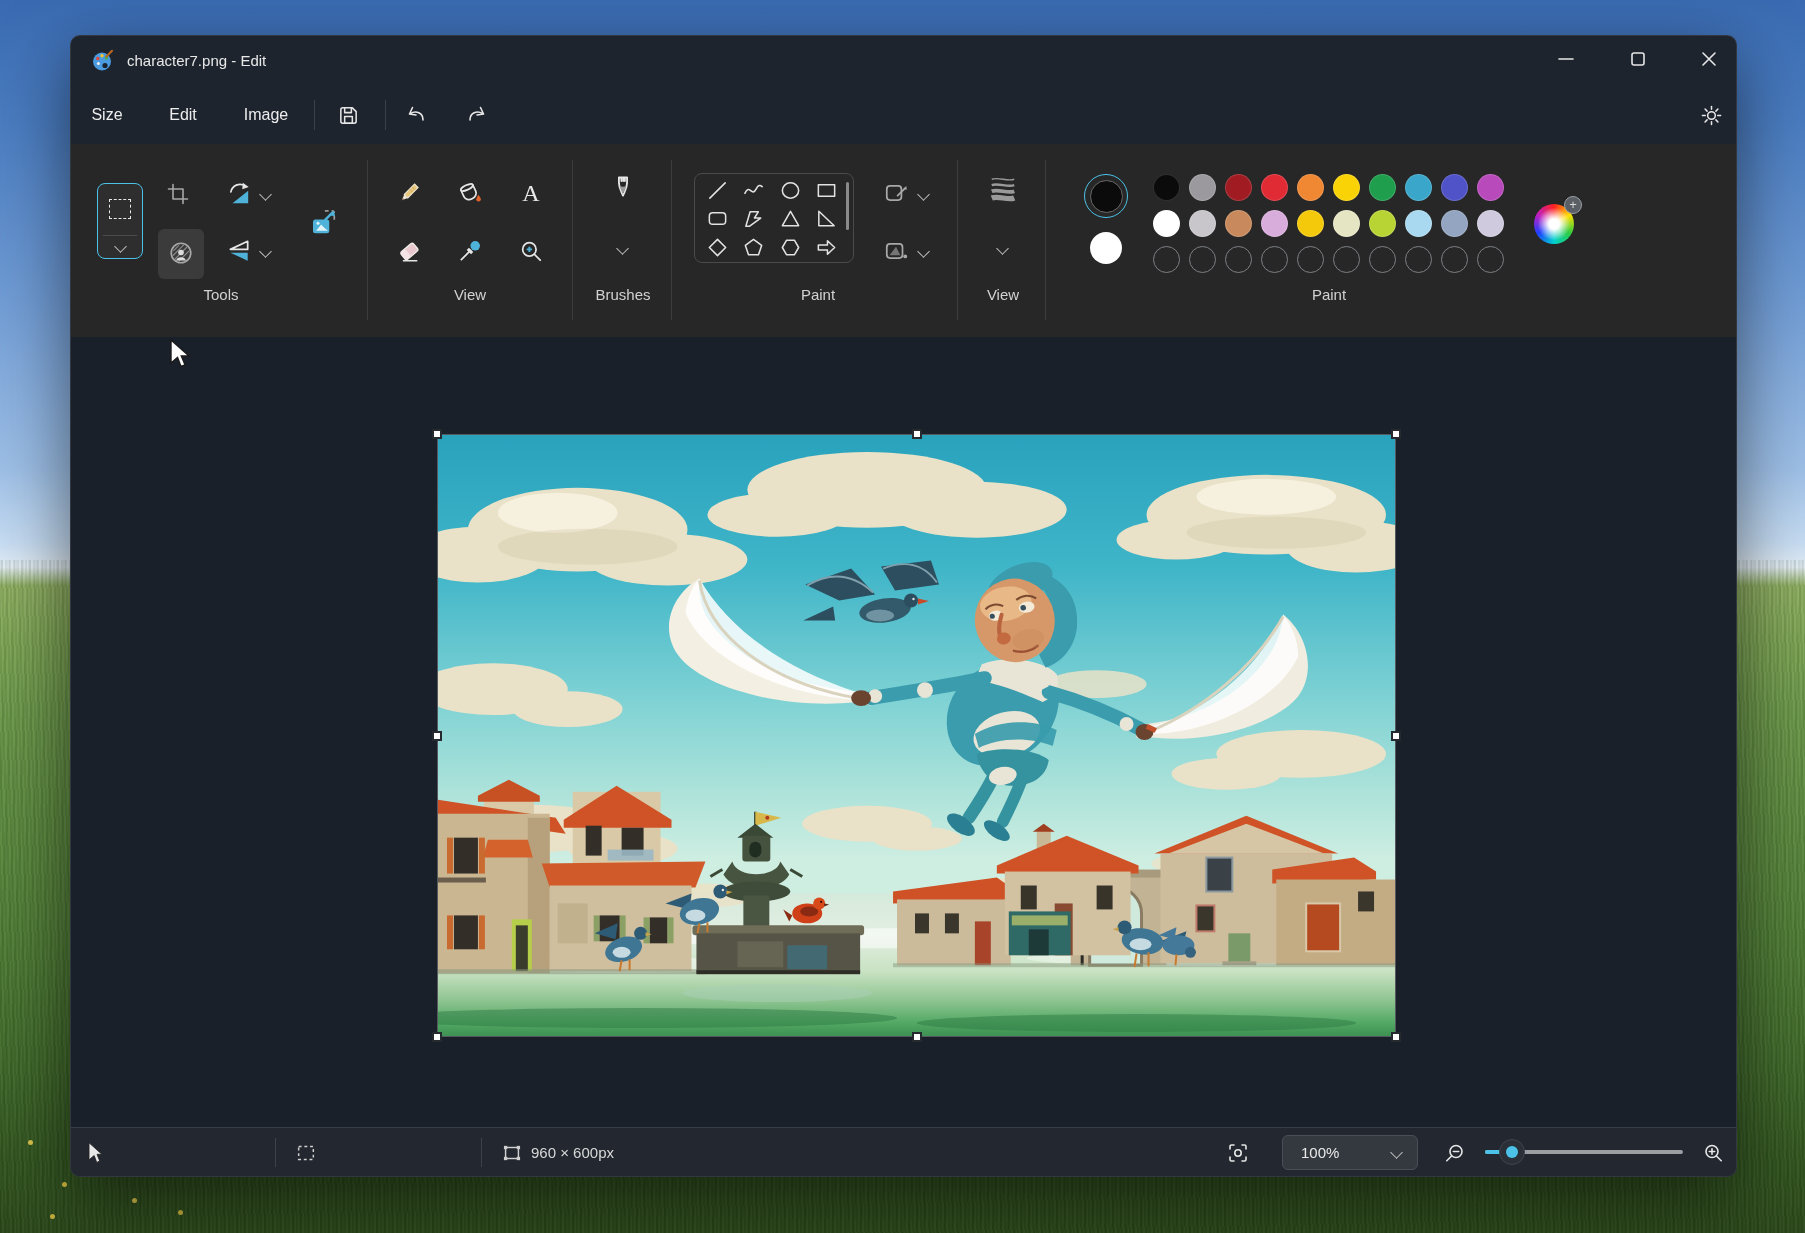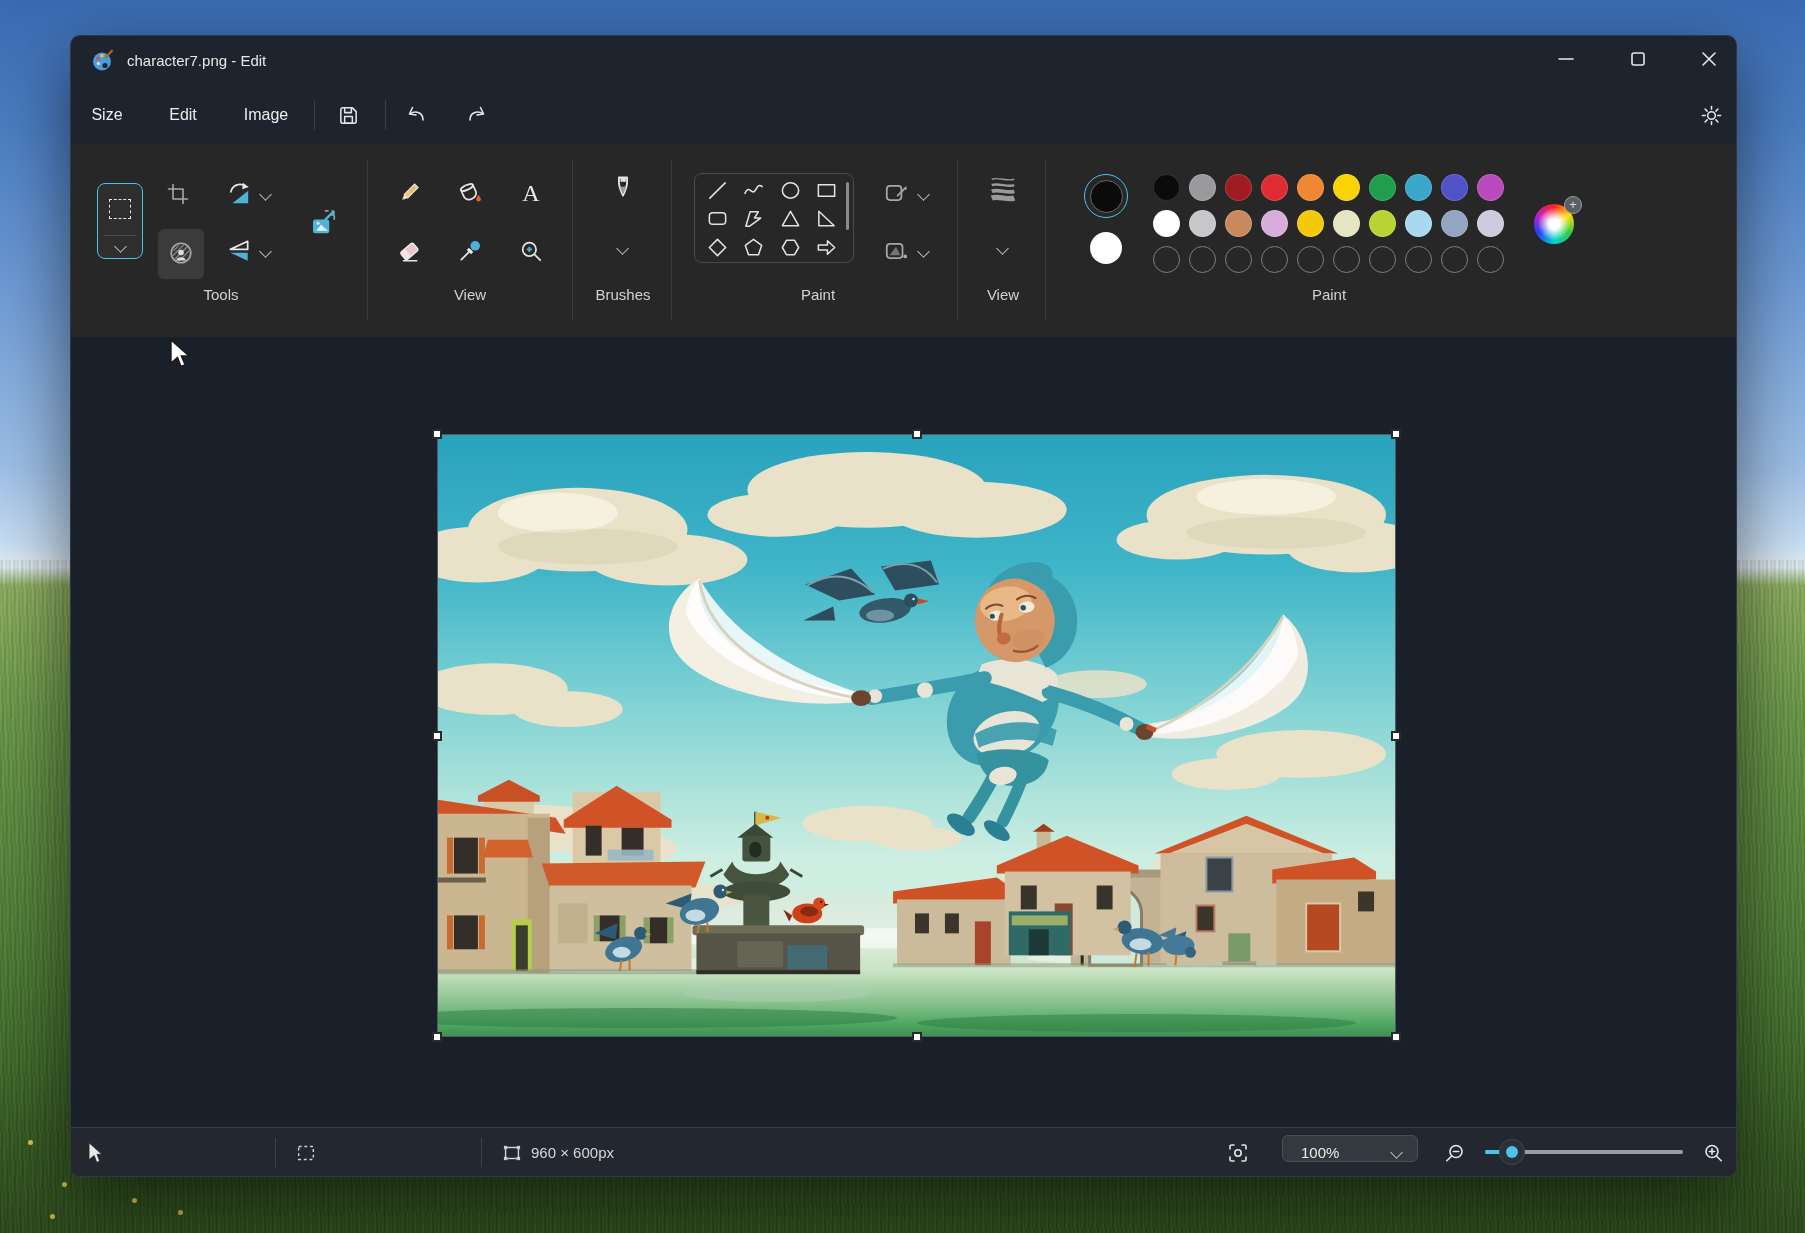--- a/index.html
+++ b/index.html
@@ -70,21 +70,21 @@
   .canvas-wrap svg.scene { position:absolute; inset:0; width:100%; height:100%; display:block; }
   .handle { position:absolute; width:10px; height:10px; background:#fff; border:2px solid #26292e; }
   .h-top-left{left:-6px;top:-6px} .h-top-center{left:calc(50% - 5px);top:-6px} .h-top-right{right:-6px;top:-6px}
   .h-middle-left{left:-6px;top:calc(50% - 5px)} .h-middle-right{right:-6px;top:calc(50% - 5px)}
   .h-bottom-left{left:-6px;bottom:-6px} .h-bottom-center{left:calc(50% - 5px);bottom:-6px} .h-bottom-right{right:-6px;bottom:-6px}
 
   
   .statusbar { position:absolute; left:0; bottom:0; width:100%; height:49px; background:#232830; border-top:1px solid #383d45; }
   .sb-item { position:absolute; top:0; height:49px; display:flex; align-items:center; color:#d8d8d8; font-size:15px; }
   .sb-div { position:absolute; top:10px; width:1px; height:29px; background:#3c424a; }
-  .zoom-select { position:absolute; left:1211px; top:7px; width:136px; height:27px; background:#34393f; border:1px solid #4a4f56;
+  .zoom-select { position:absolute; left:1211px; top:7px; width:136px; height:35px; background:#34393f; border:1px solid #4a4f56;
     border-radius:6px; color:#eaeaea; font-size:15px; line-height:33px; padding-left:18px; }
   .zoom-select .chev { right:16px; top:12px; }
   .slider-track { position:absolute; left:1414px; top:22px; width:198px; height:4px; background:#9a9da1; border-radius:2px; }
   .slider-fill { position:absolute; left:0; top:0; width:26px; height:4px; background:#4cc2e8; border-radius:2px; }
   .slider-thumb { position:absolute; left:14px; top:-11px; width:26px; height:26px; border-radius:50%; background:#2b3038;
     border:1px solid #40454d; display:flex; align-items:center; justify-content:center; }
   .slider-thumb .dot { width:12px; height:12px; border-radius:50%; background:#4cc2e8; }
 
   .cursor-overlay { position:absolute; left:98px; top:195px; width:22px; height:30px; z-index:40; }
   svg .st { stroke:#e6e6e6; stroke-width:1.6; fill:none; stroke-linecap:round; stroke-linejoin:round; }

